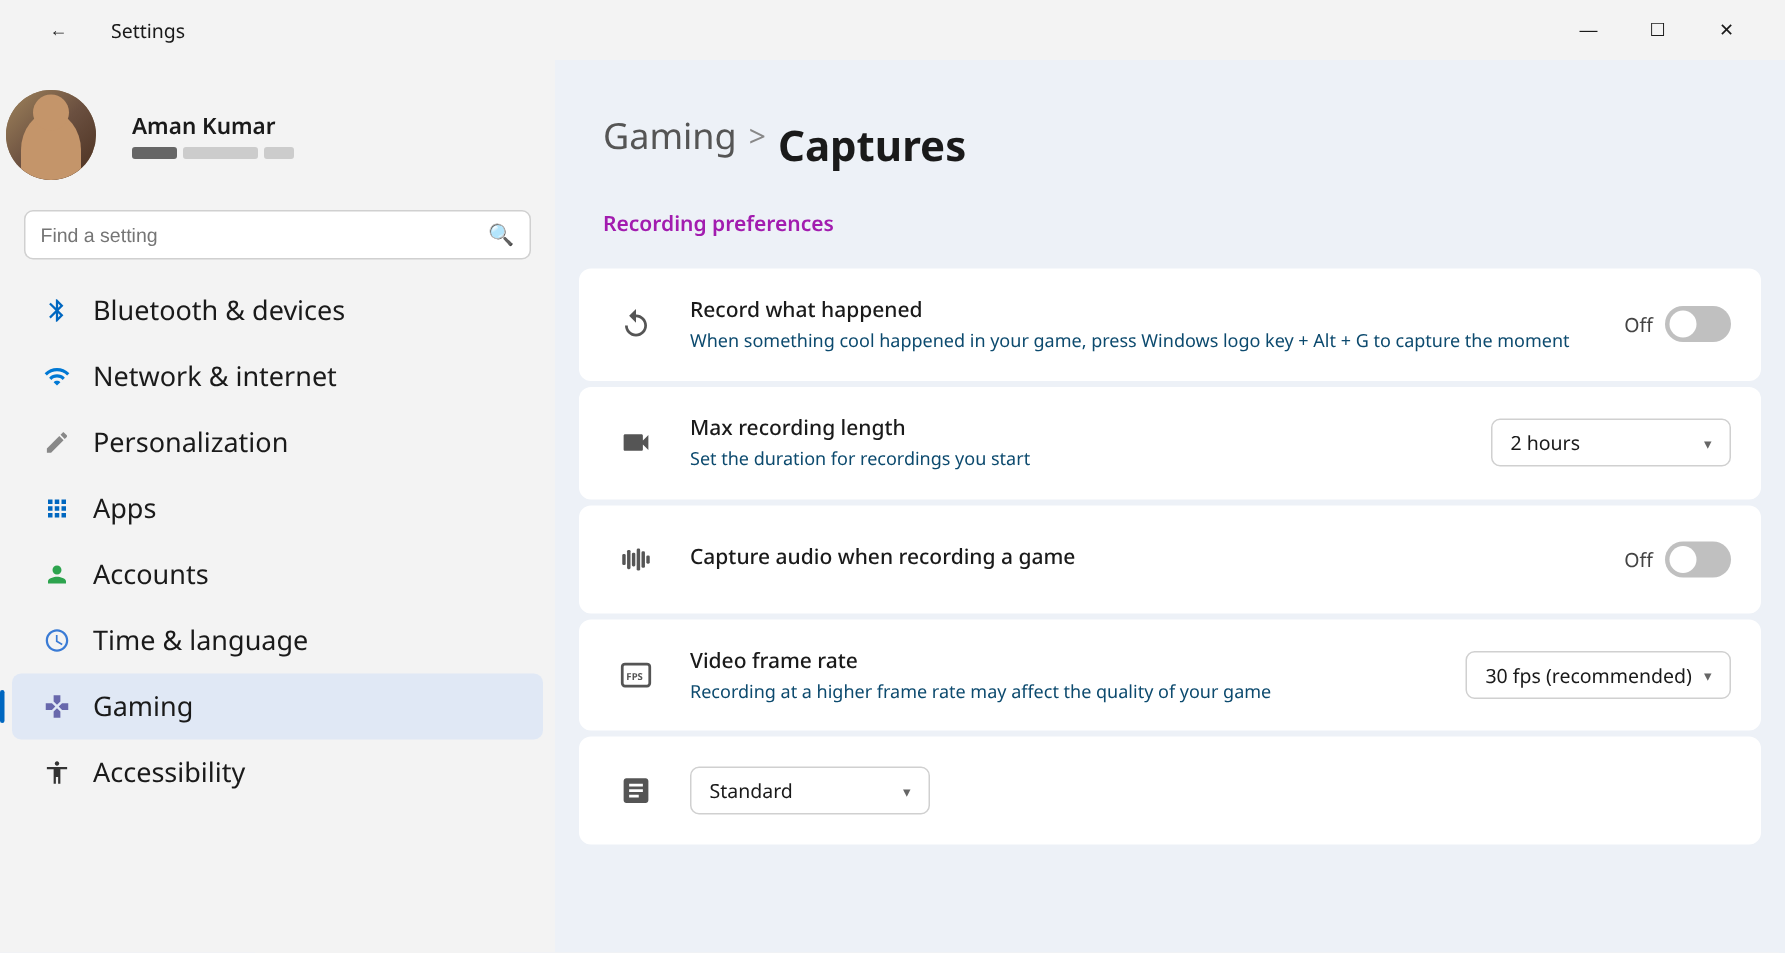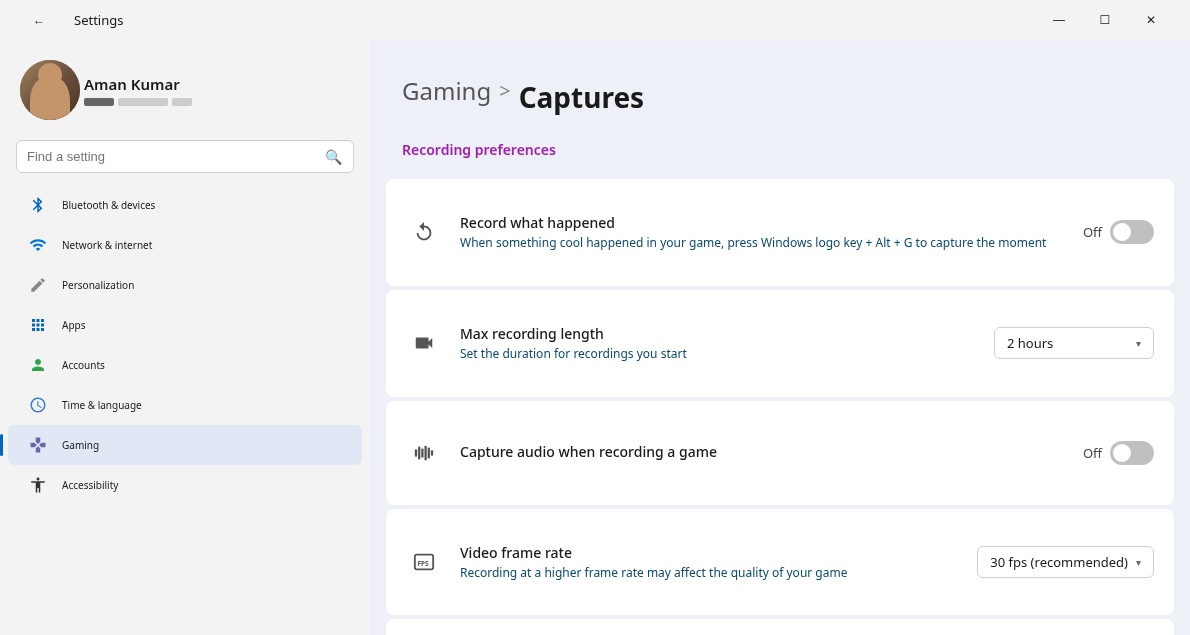--- a/index.html
+++ b/index.html
@@ -63,22 +63,22 @@
       display: flex;
       flex-direction: column;
       padding: 0;
       flex-shrink: 0;
       overflow-y: auto;
     }
 
     .user-profile {
       display: flex;
       align-items: center;
-      gap: 4px;
-      padding: 20px 20px 16px 20px;
+      gap: 24px;
+      padding: 20px 20px 16px 4px;
       justify-content: space-between;
     }
     .avatar {
       width: 60px;
       height: 60px;
       border-radius: 50%;
       background: #8b7355;
       overflow: hidden;
       flex-shrink: 0;
       position: relative;
@@ -169,21 +169,21 @@
       padding: 4px 0;
     }
     .nav-item {
       display: flex;
       align-items: center;
       gap: 14px;
       padding: 10px 20px;
       cursor: pointer;
       border-radius: 6px;
       margin: 0 8px;
-      font-size: 10px;
+      font-size: 18px;
       color: #1a1a1a;
       position: relative;
     }
     .nav-item.active {
       background: #e0e8f5;
     }
     .nav-item.active::before {
       content: '';
       position: absolute;
       left: -8px;
@@ -244,21 +244,21 @@
     .settings-list {
       display: flex;
       flex-direction: column;
       gap: 2px;
       padding: 0 16px;
     }
 
     .setting-card {
       background: white;
       border-radius: 8px;
-      padding: 34px 20px;
+      padding: 18px 20px;
       display: flex;
       align-items: center;
       gap: 18px;
       margin-bottom: 2px;
     }
     .setting-icon {
       width: 36px;
       height: 36px;
       display: flex;
       align-items: center;

